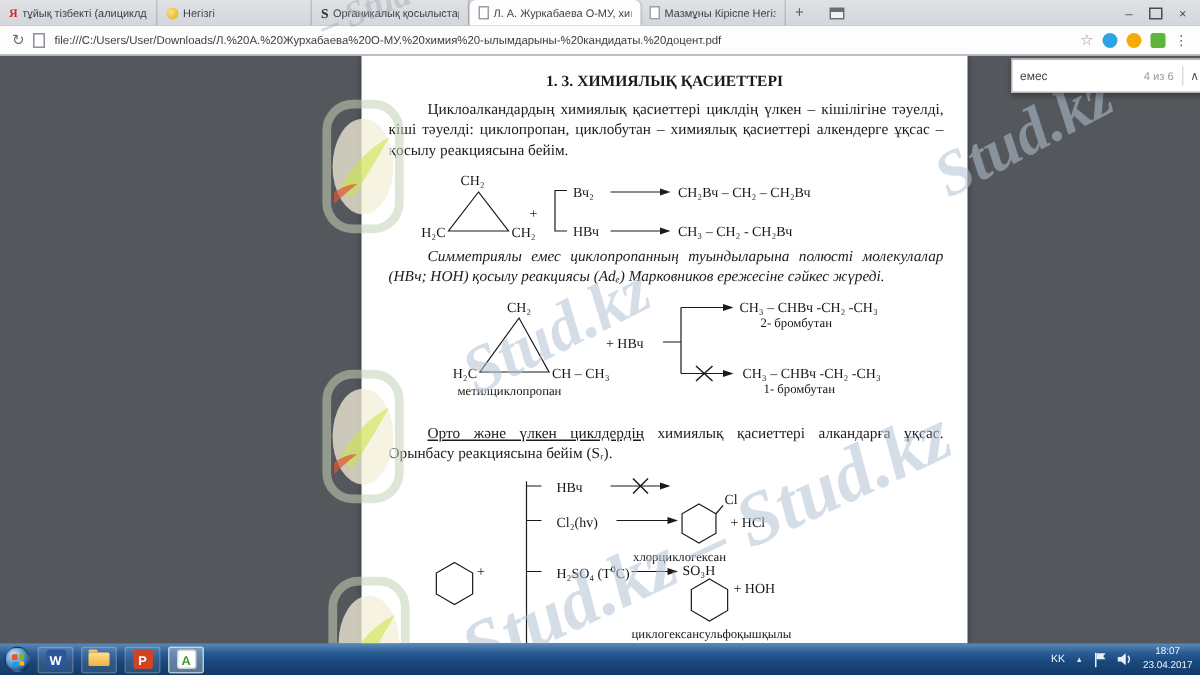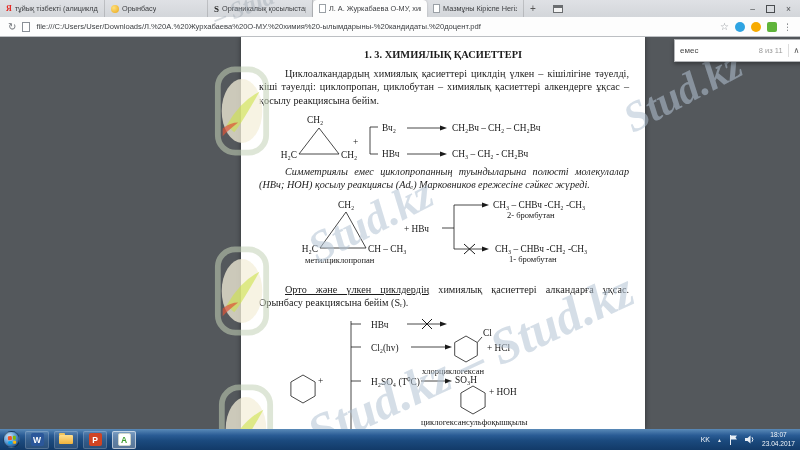--- a/index.html
+++ b/index.html
@@ -108,21 +108,21 @@
 
 <div class="screen">
 
   <div class="tabbar">
     <div class="tab t1">
       <span class="fav fav-ya">Я</span>
       <span class="ttl">тұйық тізбекті (алициклді) қос</span>
     </div>
     <div class="tab t2">
       <span class="fav fav-yellow"></span>
-      <span class="ttl">Орынбасу</span>
+      <span class="ttl">Негізгі</span>
     </div>
     <div class="tab t3">
       <span class="fav fav-s">S</span>
       <span class="ttl">Органикалық қосылыстар</span>
     </div>
     <div class="tab active">
       <span class="fav fav-doc"></span>
       <span class="ttl">Л. А. Журкабаева О-МУ, хими</span>
     </div>
     <div class="tab t5">
@@ -244,21 +244,21 @@
       <path d="M14,65 Q28,40 48,30 Q30,62 22,72 Z" fill="#cde24a" fill-opacity=".6"></path>
       <path d="M10,68 Q18,62 26,62 Q16,70 10,76 Z" fill="#dd5438" fill-opacity=".7"></path>
     </svg>
 
     <span class="wm wm1">Stud.kz</span>
     <span class="wm wm2">Stud.kz</span>
     <span class="wm wm3">Stud.kz – Stud.kz</span>
 
     <div class="findbar">
       <span class="fquery">емес</span>
-      <span class="fcount">8 из 11</span>
+      <span class="fcount">4 из 6</span>
       <span class="fdiv"></span>
       <span class="fbtn">∧</span>
       <span class="fbtn">∨</span>
       <span class="fbtn">✕</span>
     </div>
 
     <div class="sbar">
       <div class="sarrow up">▲</div>
       <div class="smark" style="top:19px;"></div>
       <div class="smark" style="top:23px;"></div>

